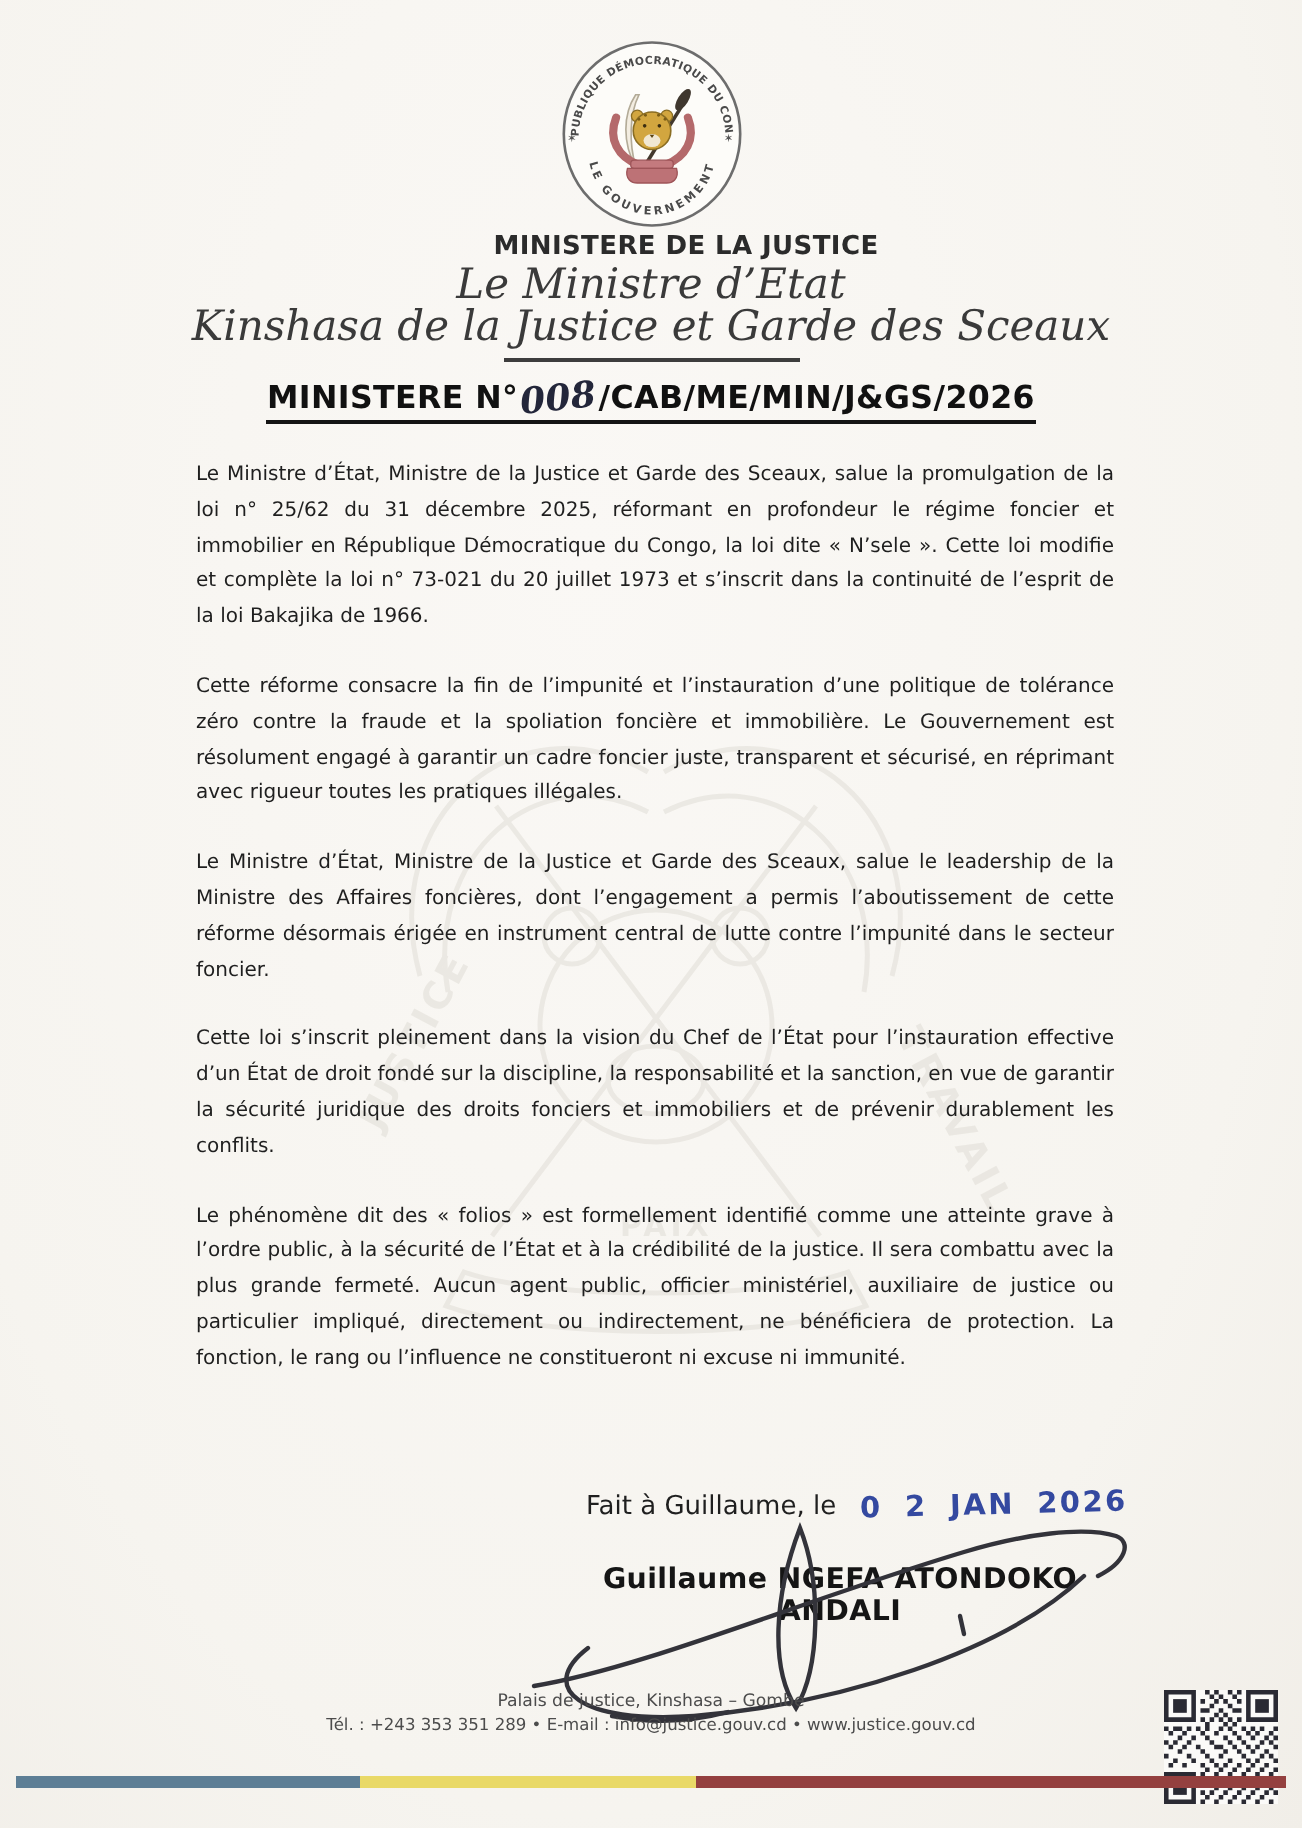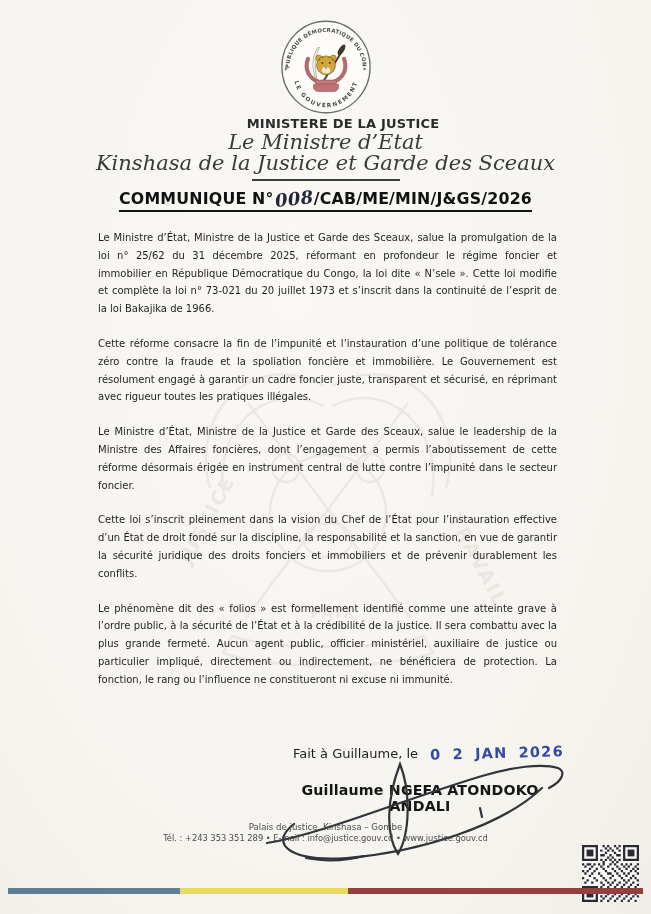--- a/index.html
+++ b/index.html
@@ -36,21 +36,21 @@
 
   
   .dateline{position:absolute;top:745px;left:293px;font-size:13px;color:#1f1f1f;white-space:nowrap;}
   .date-stamp{display:inline-block;color:#3449a0;font-weight:700;font-size:14.5px;
     letter-spacing:1.2px;word-spacing:5px;transform:rotate(-1.5deg);margin-left:8px;}
   .signer{position:absolute;top:782px;left:278px;width:284px;text-align:center;
     font-weight:700;font-size:14.2px;letter-spacing:.2px;color:#151515;}
   .signature-svg{position:absolute;top:748px;left:252px;pointer-events:none;}
 
   
-  .footer{top:822px;color:#4c4c4c;}
+  .footer{top:846px;color:#4c4c4c;}
   .footer .f1{font-size:8.6px;line-height:11px;}
   .footer .f2{font-size:8.3px;line-height:11px;}
   .qr{position:absolute;top:845px;left:582px;}
   .flag-line{position:absolute;top:888px;left:8px;width:635px;height:6px;display:flex;}
   .flag-line .b{width:172px;background:#5d7e95;}
   .flag-line .y{width:168px;background:#e9d967;}
   .flag-line .r{flex:1;background:#94403f;}
 </style>
 </head>
 <body>
@@ -96,21 +96,21 @@
 
   <div class="centered ministry">MINISTERE DE LA JUSTICE</div>
   <div class="centered script-block">
     <div>Le Ministre d’Etat</div>
     <div>Kinshasa de la Justice et Garde des Sceaux</div>
   </div>
   <div class="head-divider"></div>
 
   <div class="centered title-row">
     <span class="title-underline">
-      <span>COMMUNIQUE N°</span><span class="hand-number">008</span><span>/CAB/ME/MIN/J&amp;GS/2026</span>
+      <span>MINISTERE N°</span><span class="hand-number">008</span><span>/CAB/ME/MIN/J&amp;GS/2026</span>
     </span>
   </div>
 
   <svg class="watermark" width="400" height="370" viewBox="0 0 400 370">
     <g stroke="#e1ded7" stroke-width="2.5" fill="none">
       <path d="M 82,170 C 60,90 130,30 196,68"></path>
       <path d="M 318,170 C 340,90 270,30 204,68"></path>
       <path d="M 96,178 C 84,110 140,60 196,88"></path>
       <path d="M 304,178 C 316,110 260,60 204,88"></path>
       <line x1="120" y1="85" x2="282" y2="300"></line>

